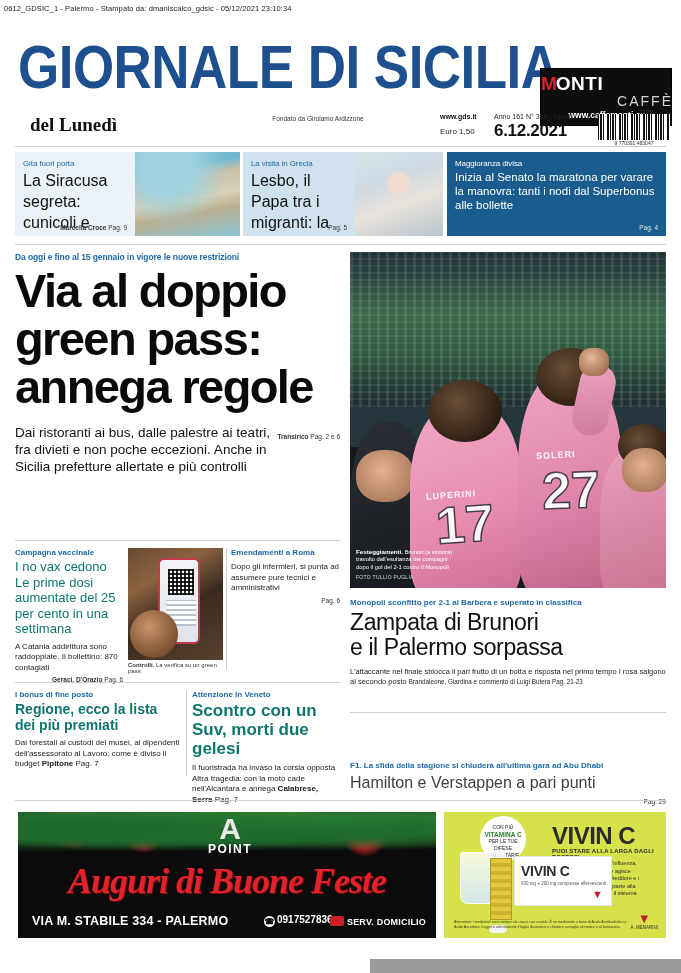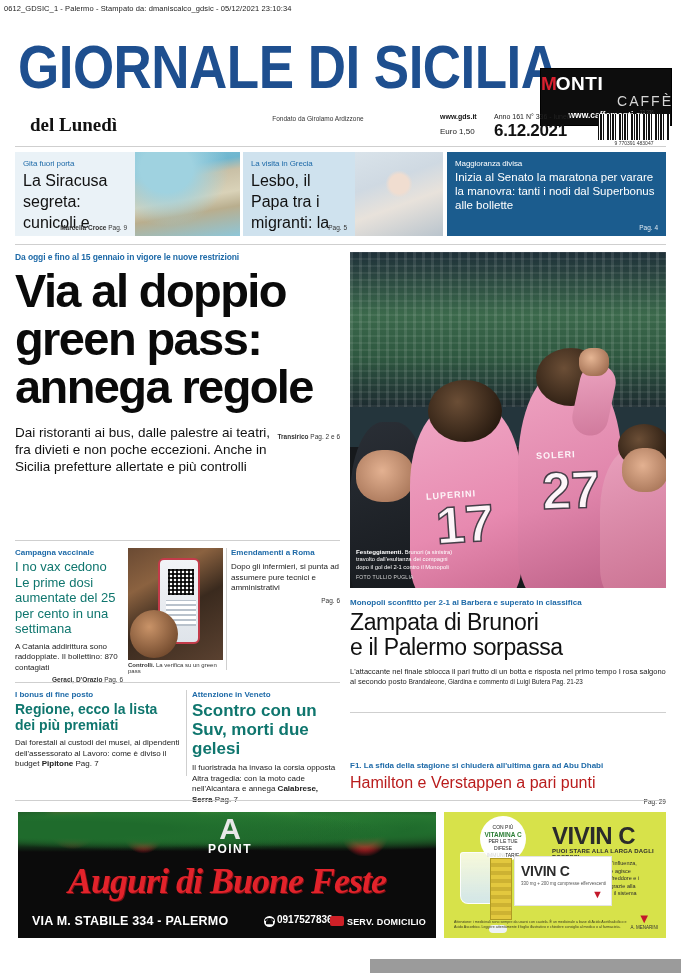--- a/index.html
+++ b/index.html
@@ -265,21 +265,21 @@
   
   .sport-main { position: absolute; left: 350px; top: 598px; width: 316px; }
   .sport-kicker { font-size: 8px; font-weight: 700; color: #1e6aa8; }
   .sport-head { font-size: 23px; line-height: 25px; color: #111; margin-top: 3px; letter-spacing: -.4px; }
   .sport-deck { font-size: 7.5px; line-height: 10px; color: #222; margin-top: 7px; }
   .sport-ref { font-size: 6.3px; color: #222; font-weight: 700; }
   .sport-ref span { font-weight: 400; }
 
   .sport-f1 { position: absolute; left: 350px; top: 718px; width: 316px; margin-top: 43px; }
   .f1-kicker { font-size: 8px; font-weight: 700; color: #1e6aa8; }
-  .f1-head { font-size: 16px; line-height: 19px; color: #b91c1c; margin-top: 3px; }
+  .f1-head { font-size: 16px; line-height: 19px; color: #404040; margin-top: 3px; }
   .f1-ref { font-size: 6.5px; color: #333; text-align: right; margin-top: 6px; }
 
   
   .ad-left {
     position: absolute; left: 18px; top: 812px; width: 418px; height: 126px;
     background: #0b0b0b; overflow: hidden;
   }
   .garland {
     position: absolute; left: 0; top: 0; width: 418px; height: 44px;
     background:

